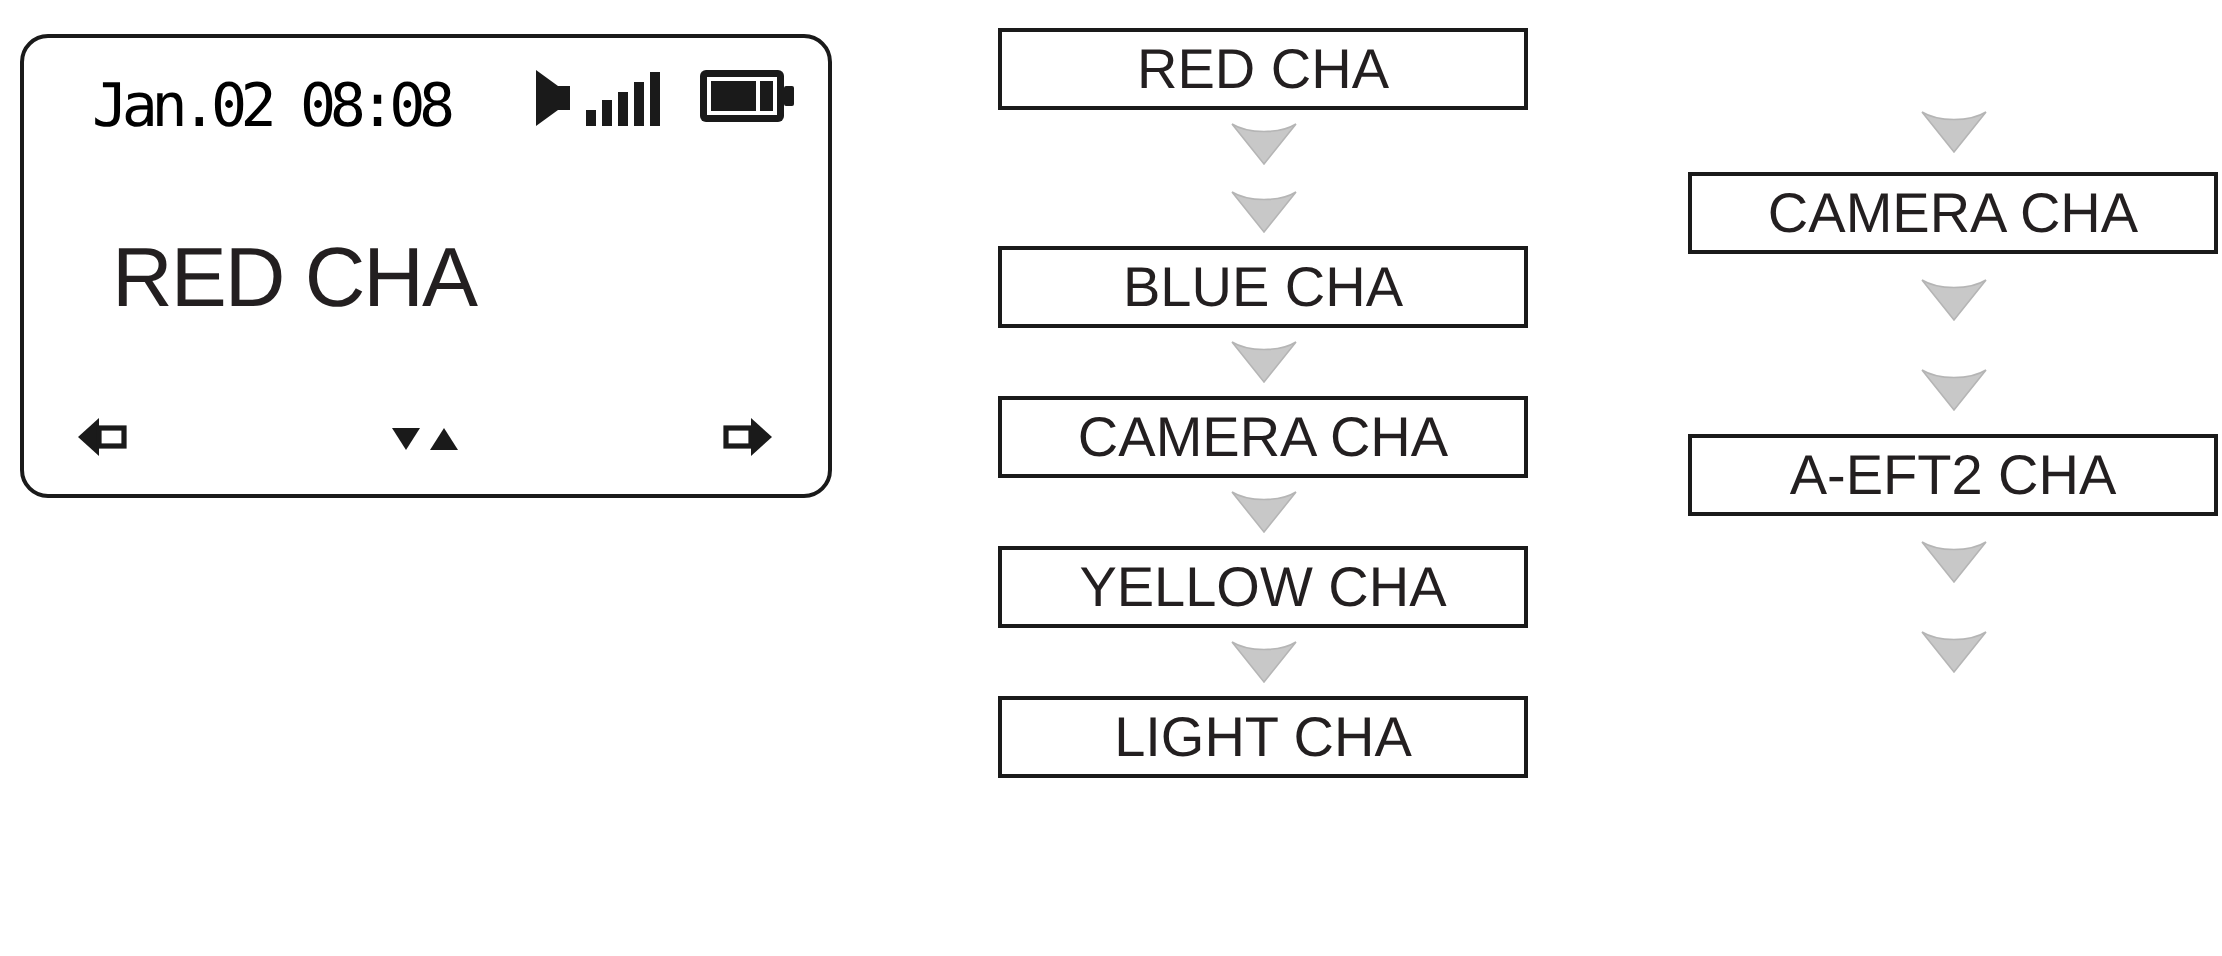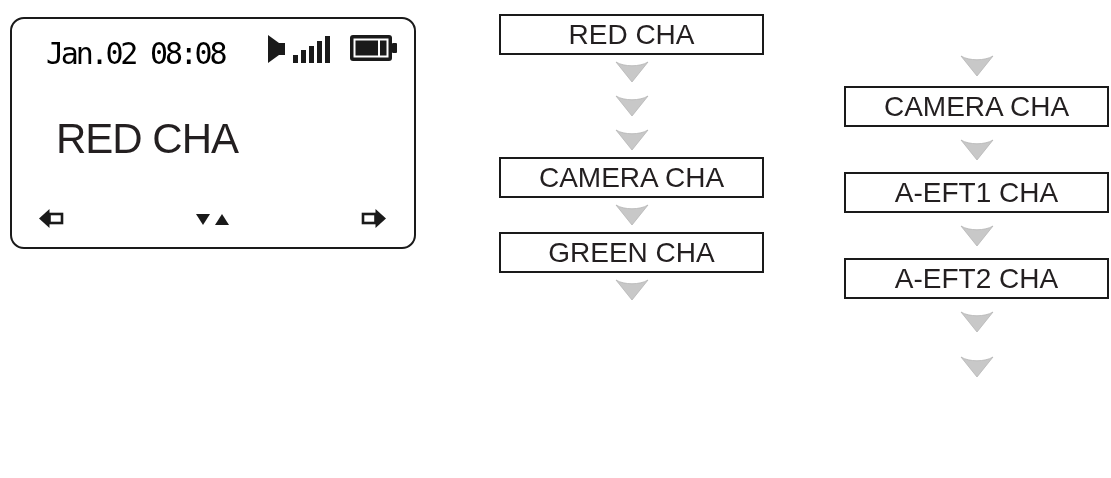--- a/index.html
+++ b/index.html
@@ -87,52 +87,53 @@
     <div class="arrow-slot">
         <svg width="34" height="22" viewBox="0 0 34 22">
          <path d="M1,1 C9,6 25,6 33,1 L17,21 Z" fill="#c8c8c8" stroke="#b5b5b5" stroke-width="0.8"></path>
         </svg>
       </div>
     <div class="arrow-slot">
         <svg width="34" height="22" viewBox="0 0 34 22">
          <path d="M1,1 C9,6 25,6 33,1 L17,21 Z" fill="#c8c8c8" stroke="#b5b5b5" stroke-width="0.8"></path>
         </svg>
       </div>
+    <div class="flow-box">BLUE CHA</div>
     <div class="arrow-slot">
         <svg width="34" height="22" viewBox="0 0 34 22">
          <path d="M1,1 C9,6 25,6 33,1 L17,21 Z" fill="#c8c8c8" stroke="#b5b5b5" stroke-width="0.8"></path>
         </svg>
       </div>
     <div class="flow-box">CAMERA CHA</div>
     <div class="arrow-slot">
         <svg width="34" height="22" viewBox="0 0 34 22">
          <path d="M1,1 C9,6 25,6 33,1 L17,21 Z" fill="#c8c8c8" stroke="#b5b5b5" stroke-width="0.8"></path>
         </svg>
       </div>
-    <div class="flow-box">GREEN CHA</div>
+    <div class="flow-box">YELLOW CHA</div>
     <div class="arrow-slot">
         <svg width="34" height="22" viewBox="0 0 34 22">
          <path d="M1,1 C9,6 25,6 33,1 L17,21 Z" fill="#c8c8c8" stroke="#b5b5b5" stroke-width="0.8"></path>
         </svg>
       </div>
+    <div class="flow-box">LIGHT CHA</div>
   </div>
 
   <div class="flow-col col-2">
     <div class="arrow-slot first">
         <svg width="34" height="22" viewBox="0 0 34 22">
          <path d="M1,1 C9,6 25,6 33,1 L17,21 Z" fill="#c8c8c8" stroke="#b5b5b5" stroke-width="0.8"></path>
         </svg>
       </div>
     <div class="flow-box">CAMERA CHA</div>
     <div class="arrow-slot">
         <svg width="34" height="22" viewBox="0 0 34 22">
          <path d="M1,1 C9,6 25,6 33,1 L17,21 Z" fill="#c8c8c8" stroke="#b5b5b5" stroke-width="0.8"></path>
         </svg>
       </div>
-    <div class="flow-box">A-EFT1 CHA</div>
     <div class="arrow-slot">
         <svg width="34" height="22" viewBox="0 0 34 22">
          <path d="M1,1 C9,6 25,6 33,1 L17,21 Z" fill="#c8c8c8" stroke="#b5b5b5" stroke-width="0.8"></path>
         </svg>
       </div>
     <div class="flow-box">A-EFT2 CHA</div>
     <div class="arrow-slot">
         <svg width="34" height="22" viewBox="0 0 34 22">
          <path d="M1,1 C9,6 25,6 33,1 L17,21 Z" fill="#c8c8c8" stroke="#b5b5b5" stroke-width="0.8"></path>
         </svg>

